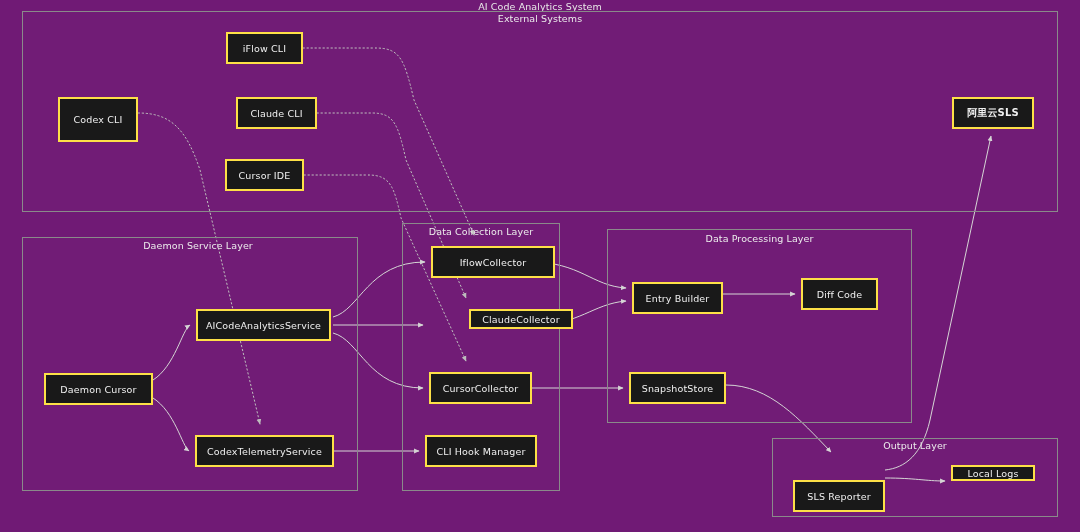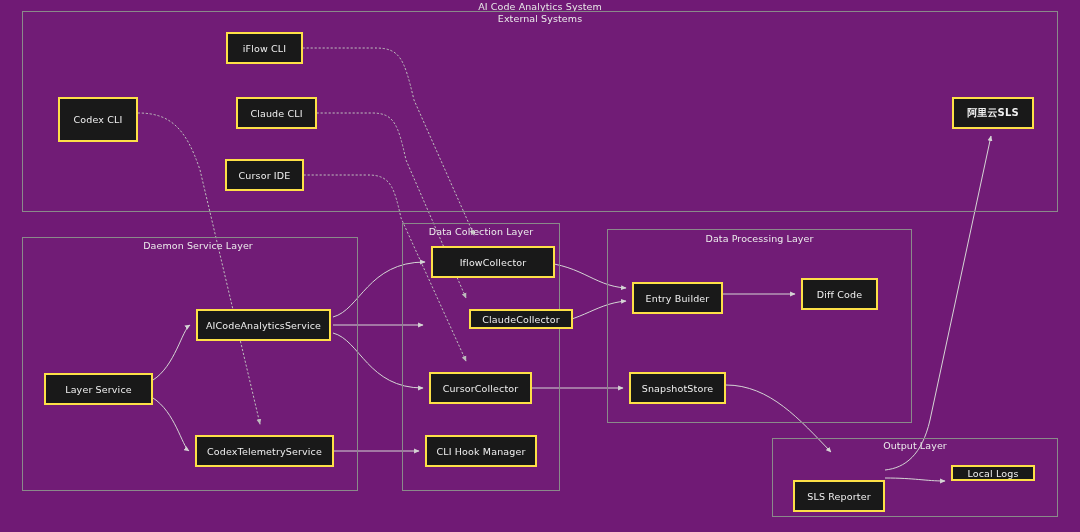--- a/index.html
+++ b/index.html
@@ -122,21 +122,21 @@
       <div class="cluster-label" style="left: 607px; width: 305px; top: 233px;">Data Processing Layer</div>
       <div class="cluster" style="left: 772px; top: 438px; width: 286px; height: 79px;"></div>
       <div class="cluster-label" style="left: 772px; width: 286px; top: 440px;">Output Layer</div>
     </div>
   <div id="node-group">
       <div class="node" style="left: 226px; top: 32px; width: 77px; height: 32px;">iFlow CLI</div>
       <div class="node" style="left: 58px; top: 97px; width: 80px; height: 45px;">Codex CLI</div>
       <div class="node" style="left: 236px; top: 97px; width: 81px; height: 32px;">Claude CLI</div>
       <div class="node" style="left: 225px; top: 159px; width: 79px; height: 32px;">Cursor IDE</div>
       <div class="node cjk" style="left: 952px; top: 97px; width: 82px; height: 32px;">阿里云SLS</div>
-      <div class="node" style="left: 44px; top: 373px; width: 109px; height: 32px;">Layer Service</div>
+      <div class="node" style="left: 44px; top: 373px; width: 109px; height: 32px;">Daemon Cursor</div>
       <div class="node" style="left: 196px; top: 309px; width: 135px; height: 32px;">AICodeAnalyticsService</div>
       <div class="node" style="left: 195px; top: 435px; width: 139px; height: 32px;">CodexTelemetryService</div>
       <div class="node" style="left: 431px; top: 246px; width: 124px; height: 32px;">IflowCollector</div>
       <div class="node" style="left: 429px; top: 309px; width: 104px; height: 20px; margin-left: 40px;">ClaudeCollector</div>
       <div class="node" style="left: 429px; top: 372px; width: 103px; height: 32px;">CursorCollector</div>
       <div class="node" style="left: 425px; top: 435px; width: 112px; height: 32px;">CLI Hook Manager</div>
       <div class="node" style="left: 632px; top: 282px; width: 91px; height: 32px; text-align: right;">Entry Builder</div>
       <div class="node" style="left: 801px; top: 278px; width: 77px; height: 32px;">Diff Code</div>
       <div class="node" style="left: 629px; top: 372px; width: 97px; height: 32px;">SnapshotStore</div>
       <div class="node" style="left: 793px; top: 460px; width: 92px; height: 32px; margin-top: 20px;">SLS Reporter</div>

